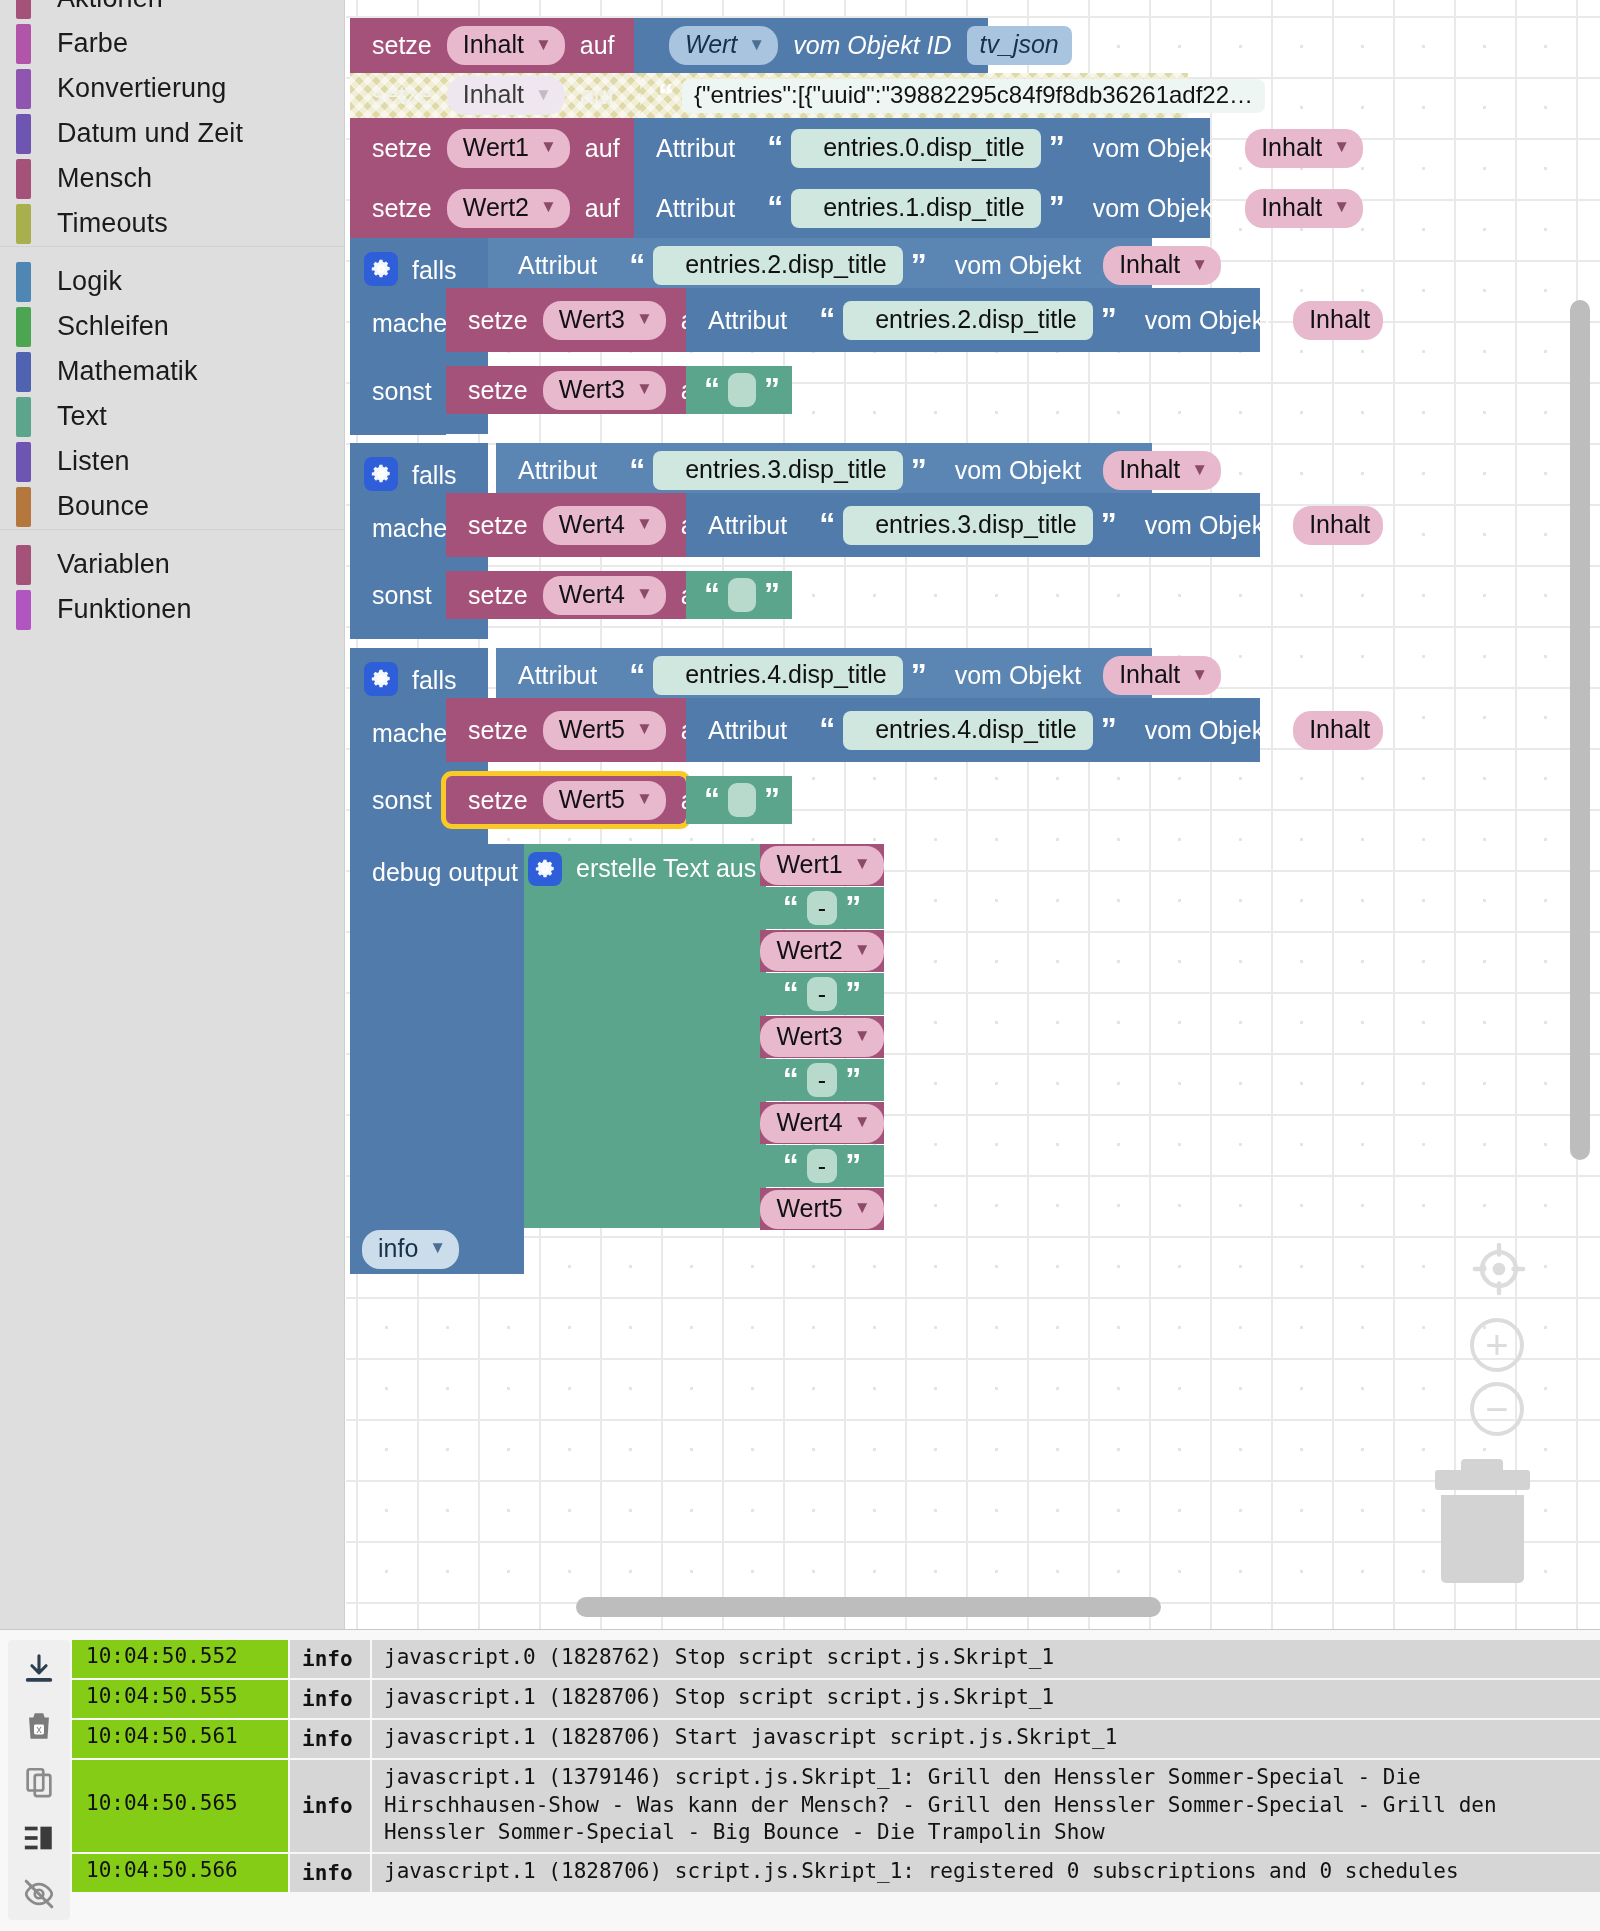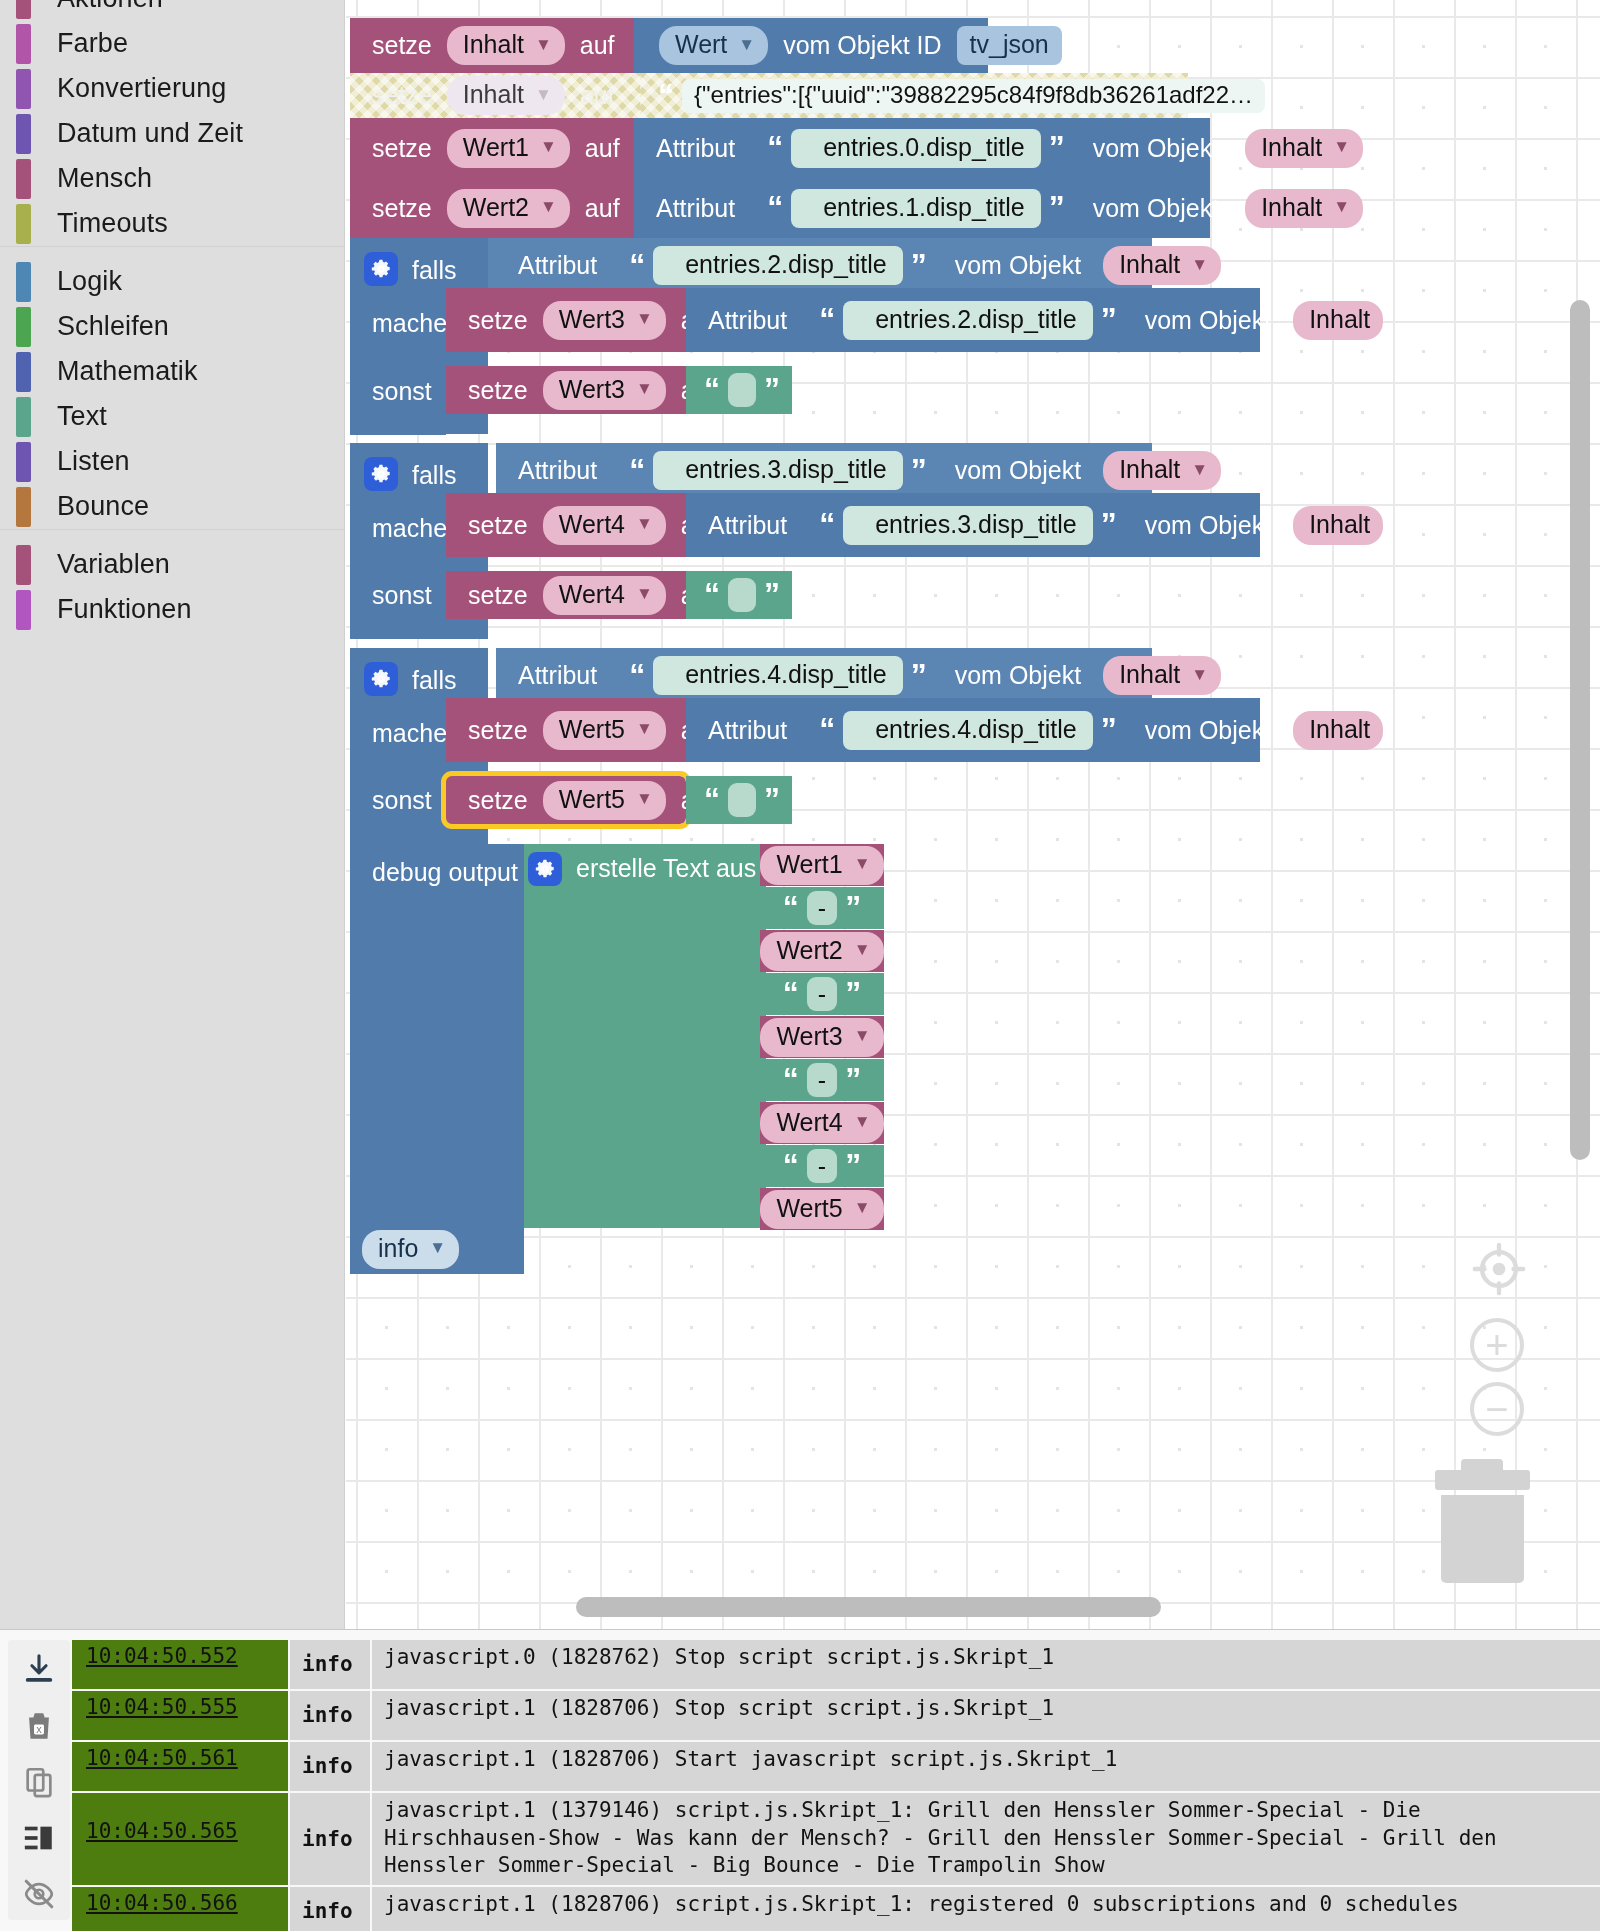--- a/index.html
+++ b/index.html
@@ -195,23 +195,23 @@
   .log-tool svg { width: 34px; height: 34px; fill: #4a5a68; }
 
   #log-table {
     position: absolute; left: 72px; top: 10px; right: 0; top: 10px;
     width: 1528px;
     font-family: "DejaVu Sans Mono", monospace;
     font-size: 21px;
   }
   .log-row { display: flex; align-items: stretch; border-bottom: 2px solid #f8f8f8; }
   .log-row .c-time {
-    background: #4d7c0f; color: #121212;
-    padding: 4px 12px 21px 14px; width: 216px; flex: 0 0 216px;
-    display:flex; align-items:center;text-decoration:underline;
+    background: #84cc16; color: #121212;
+    padding: 4px 12px 10px 14px; width: 216px; flex: 0 0 216px;
+    display:flex; align-items:center;
   }
   .log-row .c-sev {
     background: #d6d6d6; color: #121212; font-weight: 700;
     padding: 4px 10px 5px 12px; width: 80px; flex: 0 0 80px;
     display:flex; align-items:center;
     margin-left: 2px;
   }
   .log-row .c-msg {
     background: #d6d6d6; color: #121212;
     padding: 4px 10px 5px 12px; flex: 1 1 auto;
@@ -304,21 +304,21 @@
 
     <div class="blk b-pink" style="left:4px; top:18px; width:284px; height:55px; padding-left:14px;">
       <span class="notch-top"></span>
       <span class="lbl">setze</span>
       <span class="pill">
         <span>Inhalt</span>
         <span class="caret">▼</span>
       </span>
       <span class="lbl">auf</span>
     </div>
-    <div class="blk b-blue" style="left:288px; top:18px; width:354px; height:55px; padding-left:18px;">
+    <div class="blk b-blue" style="left:288px; top:18px; width:354px; height:55px; padding-left:28px;font-style:italic;">
       <span class="pill-blue">
         <span>Wert</span>
         <span class="caret">▼</span>
       </span>
       <span class="lbl">vom Objekt ID</span>
       <span class="pill-plain">tv_json</span>
     </div>
 
     <div class="blk b-disabled" style="left:4px; top:73px; width:290px; height:45px; padding-left:14px;">
       <span class="lbl">setze</span>

